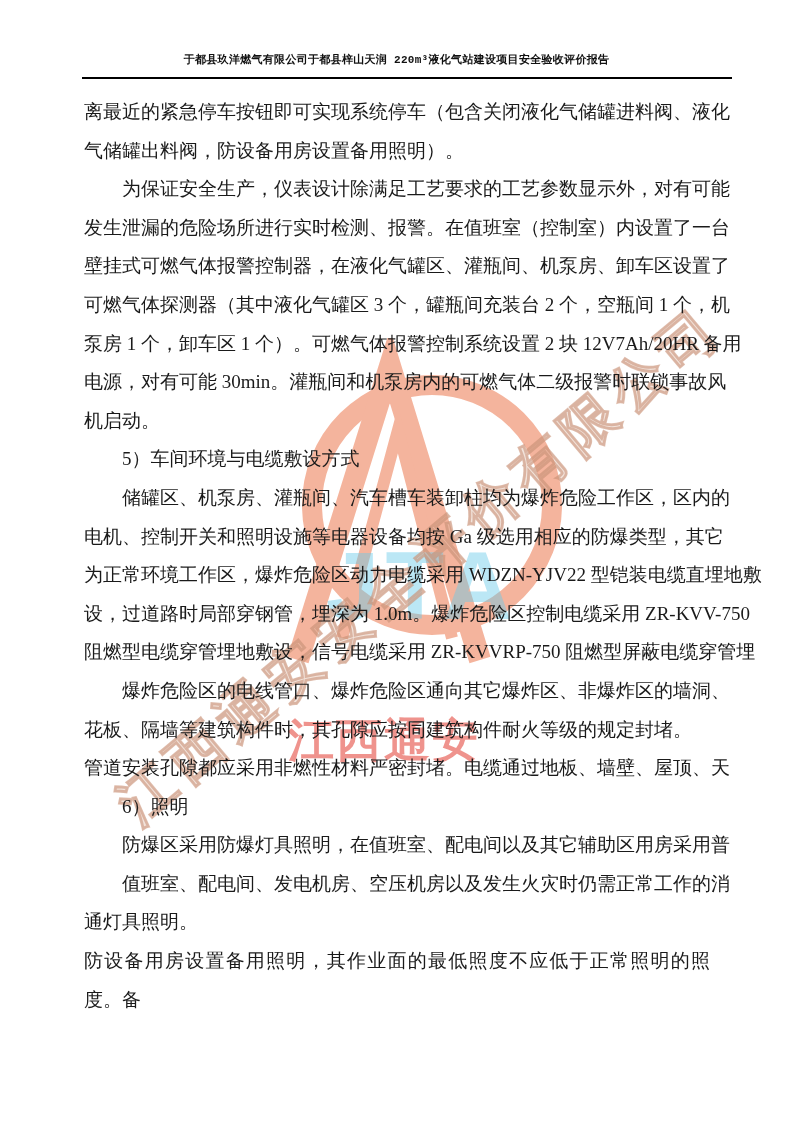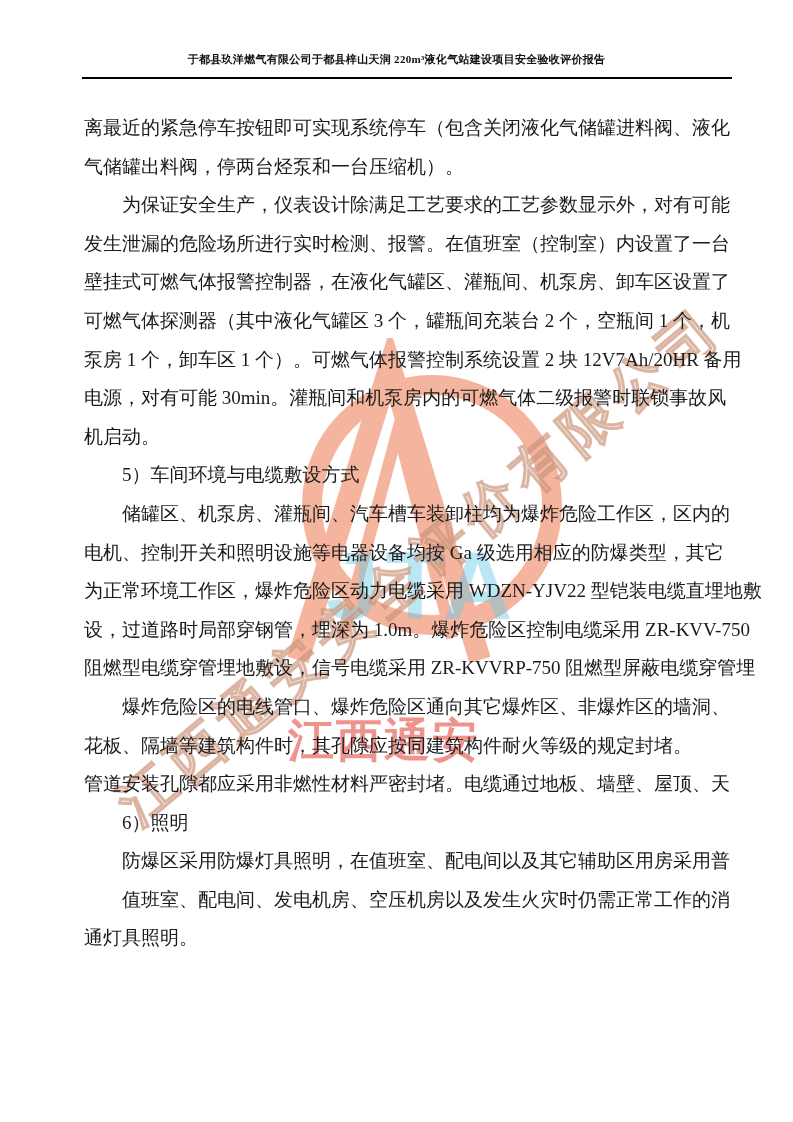--- a/index.html
+++ b/index.html
@@ -39,31 +39,31 @@
   }
   
   .doc-header{position:absolute;left:0;top:0;right:0;z-index:2;}
   .header-title{
     position:absolute;left:62px;top:52px;width:669px;
     text-align:center;
     font-size:11px;font-weight:600;
     letter-spacing:.3px;
     color:#111;
     white-space:nowrap;
+    font-family:Liberation Mono, monospace;
   }
   .header-rule{
     position:absolute;left:82px;top:77px;width:650px;height:0;
     border-top:2px solid #000;
   }
   
   .body-text{
     position:absolute;left:84px;top:93px;width:626px;z-index:1;
     font-size:19px;line-height:38.6px;
     color:#1a1a1a;
-    margin-top:16px;
   }
   .body-text .line{
     text-align:justify;
     text-align-last:justify;
     white-space:nowrap;
     letter-spacing:0;
   }
   .body-text .line.last{text-align-last:left;white-space:normal;}
   .body-text .line.indent{text-indent:2em;}
   
@@ -85,41 +85,42 @@
     <div class="wm-red">江西通安</div>
   </div>
 
   <div class="doc-header">
     <div class="header-title">于都县玖洋燃气有限公司于都县梓山天润 220m³液化气站建设项目安全验收评价报告</div>
     <div class="header-rule"></div>
   </div>
 
   <div class="body-text">
       <div class="line">离最近的紧急停车按钮即可实现系统停车（包含关闭液化气储罐进料阀、液化</div>
-      <div class="line last">气储罐出料阀，停两台烃泵和一台压缩机）。</div>
+      <div class="line last">气储罐出料阀，防设备用房设置备用照明）。</div>
       <div class="line indent">为保证安全生产，仪表设计除满足工艺要求的工艺参数显示外，对有可能</div>
       <div class="line">发生泄漏的危险场所进行实时检测、报警。在值班室（控制室）内设置了一台</div>
       <div class="line">壁挂式可燃气体报警控制器，在液化气罐区、灌瓶间、机泵房、卸车区设置了</div>
       <div class="line">可燃气体探测器（其中液化气罐区 3 个，罐瓶间充装台 2 个，空瓶间 1 个，机</div>
       <div class="line">泵房 1 个，卸车区 1 个）。可燃气体报警控制系统设置 2 块 12V7Ah/20HR 备用</div>
       <div class="line">电源，对有可能 30min。灌瓶间和机泵房内的可燃气体二级报警时联锁事故风</div>
       <div class="line last">机启动。</div>
       <div class="line last indent">5）车间环境与电缆敷设方式</div>
       <div class="line indent">储罐区、机泵房、灌瓶间、汽车槽车装卸柱均为爆炸危险工作区，区内的</div>
       <div class="line">电机、控制开关和照明设施等电器设备均按 Ga 级选用相应的防爆类型，其它</div>
       <div class="line">为正常环境工作区，爆炸危险区动力电缆采用 WDZN-YJV22 型铠装电缆直埋地敷</div>
       <div class="line">设，过道路时局部穿钢管，埋深为 1.0m。爆炸危险区控制电缆采用 ZR-KVV-750</div>
       <div class="line">阻燃型电缆穿管埋地敷设，信号电缆采用 ZR-KVVRP-750 阻燃型屏蔽电缆穿管埋</div>
       <div class="line indent">爆炸危险区的电线管口、爆炸危险区通向其它爆炸区、非爆炸区的墙洞、</div>
       <div class="line last">花板、隔墙等建筑构件时，其孔隙应按同建筑构件耐火等级的规定封堵。</div>
       <div class="line">管道安装孔隙都应采用非燃性材料严密封堵。电缆通过地板、墙壁、屋顶、天</div>
       <div class="line last indent">6）照明</div>
       <div class="line indent">防爆区采用防爆灯具照明，在值班室、配电间以及其它辅助区用房采用普</div>
       <div class="line indent">值班室、配电间、发电机房、空压机房以及发生火灾时仍需正常工作的消</div>
       <div class="line last">通灯具照明。</div>
+      <div class="line last">防设备用房设置备用照明，其作业面的最低照度不应低于正常照明的照度。备</div>
     </div>
 
   <div class="doc-footer">
     
     
     
     
   </div>
 
 </div>

